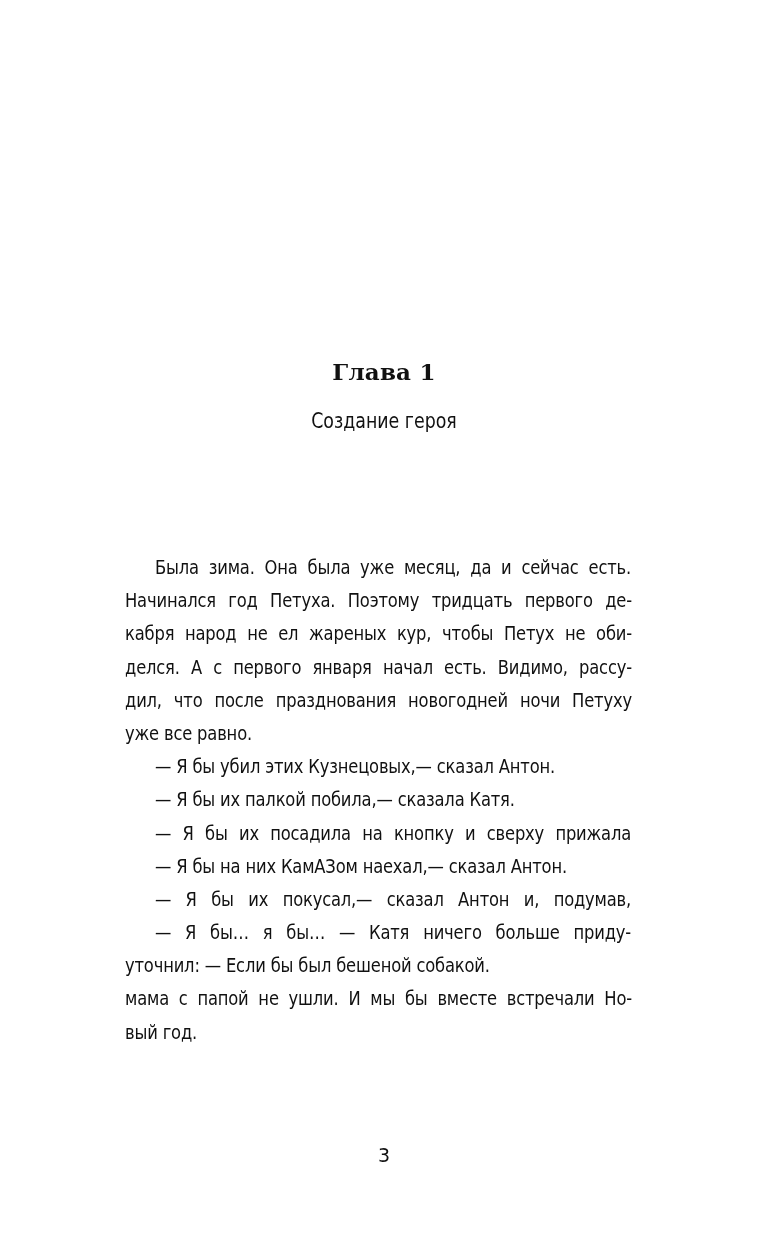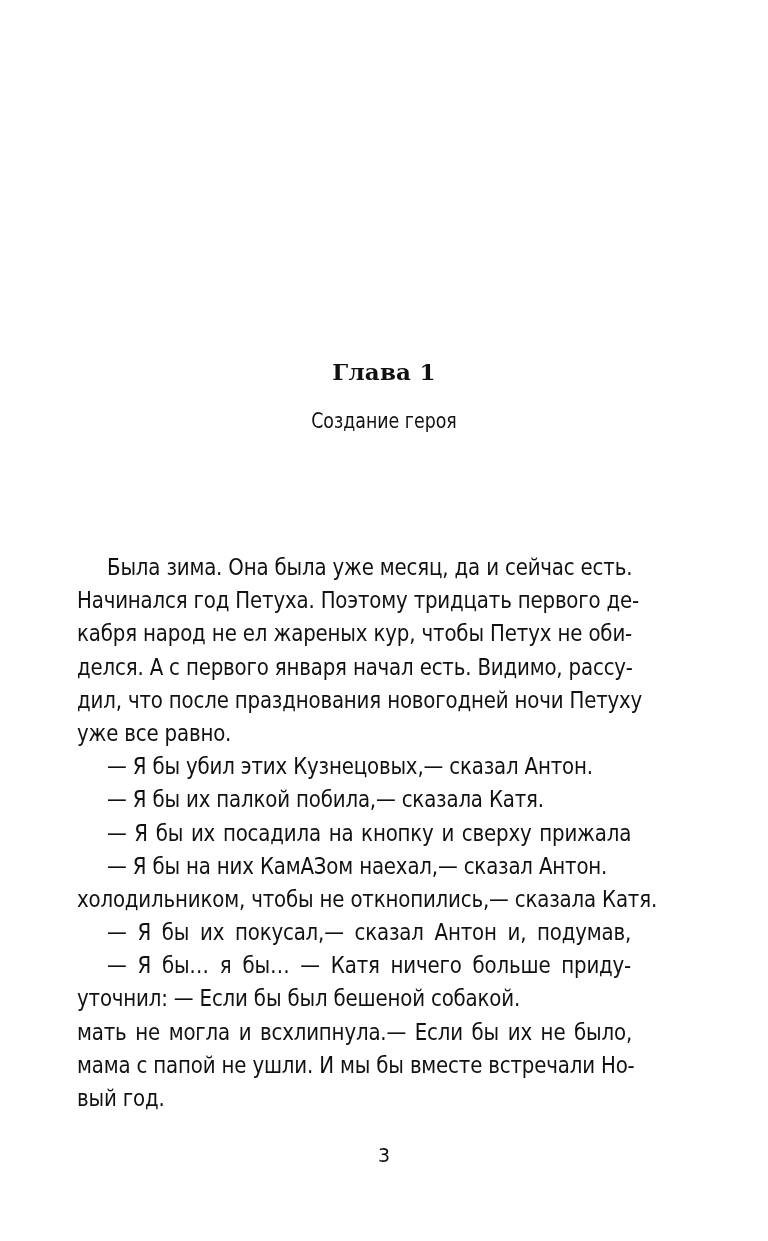--- a/index.html
+++ b/index.html
@@ -48,26 +48,27 @@
     .body-text {
       position: absolute;
       left: 77px;
       top: 551px;
       width: 554px;
     }
     .line {
       display: block;
       height: 33.2px;
       line-height: 33.2px;
-      font-size: 23px;
+      font-size: 19px;
       white-space: nowrap;
       text-align: justify;
       text-align-last: justify;
       font-family: "DejaVu Sans", "Liberation Sans", sans-serif;
       letter-spacing: -0.2px;
+      margin-left: 48px;
     }
     .line.indent {
       padding-left: 30px;
     }
     .line.last {
       text-align-last: left;
       text-decoration: underline;
     }
     .line span {
       display: inline-block;
@@ -105,23 +106,21 @@
       <div class="line indent"><span>Была зима. Она была уже месяц, да и сейчас есть.</span></div>
       <div class="line"><span>Начинался год Петуха. Поэтому тридцать первого де-</span></div>
       <div class="line"><span>кабря народ не ел жареных кур, чтобы Петух не оби-</span></div>
       <div class="line"><span>делся. А с первого января начал есть. Видимо, рассу-</span></div>
       <div class="line"><span>дил, что после празднования новогодней ночи Петуху</span></div>
       <div class="line last"><span>уже все равно.</span></div>
       <div class="line indent last"><span>— Я бы убил этих Кузнецовых,— сказал Антон.</span></div>
       <div class="line indent last"><span>— Я бы их палкой побила,— сказала Катя.</span></div>
       <div class="line indent"><span>— Я бы их посадила на кнопку и сверху прижала</span></div>
       <div class="line indent last"><span>— Я бы на них КамАЗом наехал,— сказал Антон.</span></div>
-      <div class="line"><span>холодильником, чтобы не откнопились,— сказала Катя.</span></div>
       <div class="line indent"><span>— Я бы их покусал,— сказал Антон и, подумав,</span></div>
       <div class="line indent"><span>— Я бы… я бы… — Катя ничего больше приду-</span></div>
       <div class="line last"><span>уточнил: — Если бы был бешеной собакой.</span></div>
-      <div class="line"><span>мать не могла и всхлипнула.— Если бы их не было,</span></div>
       <div class="line"><span>мама с папой не ушли. И мы бы вместе встречали Но-</span></div>
       <div class="line last"><span>вый год.</span></div>
     </div>
 
   <div class="page-number">3</div>
 </div>
 
 </body></html>

